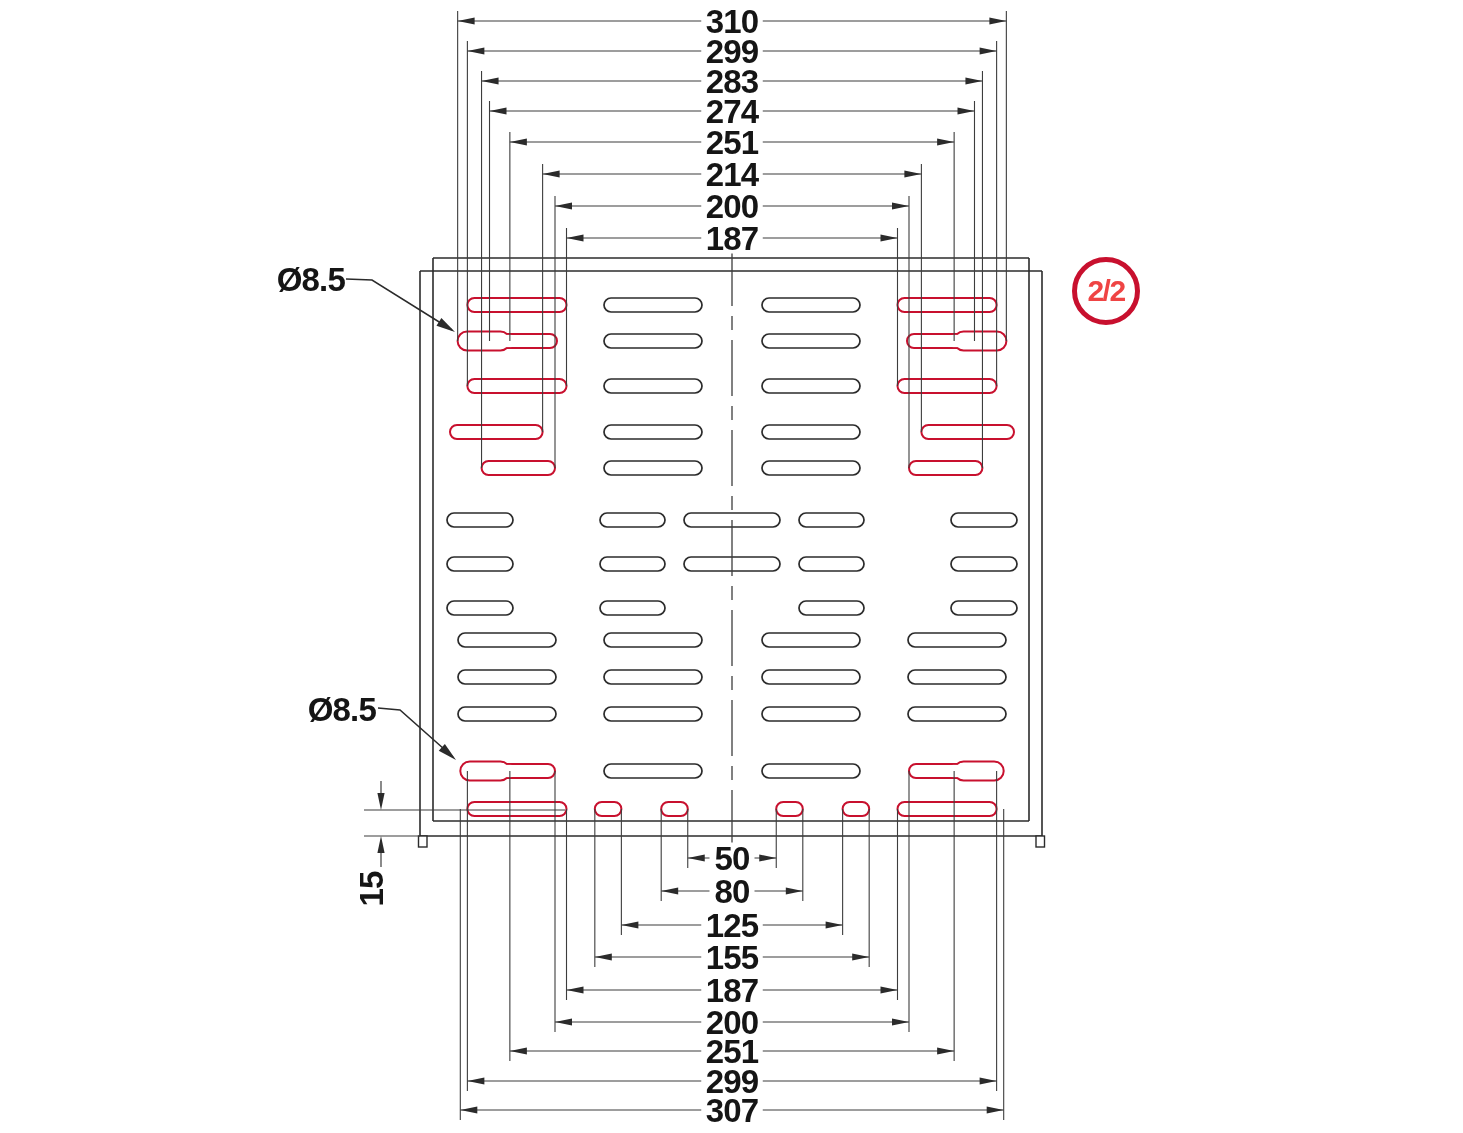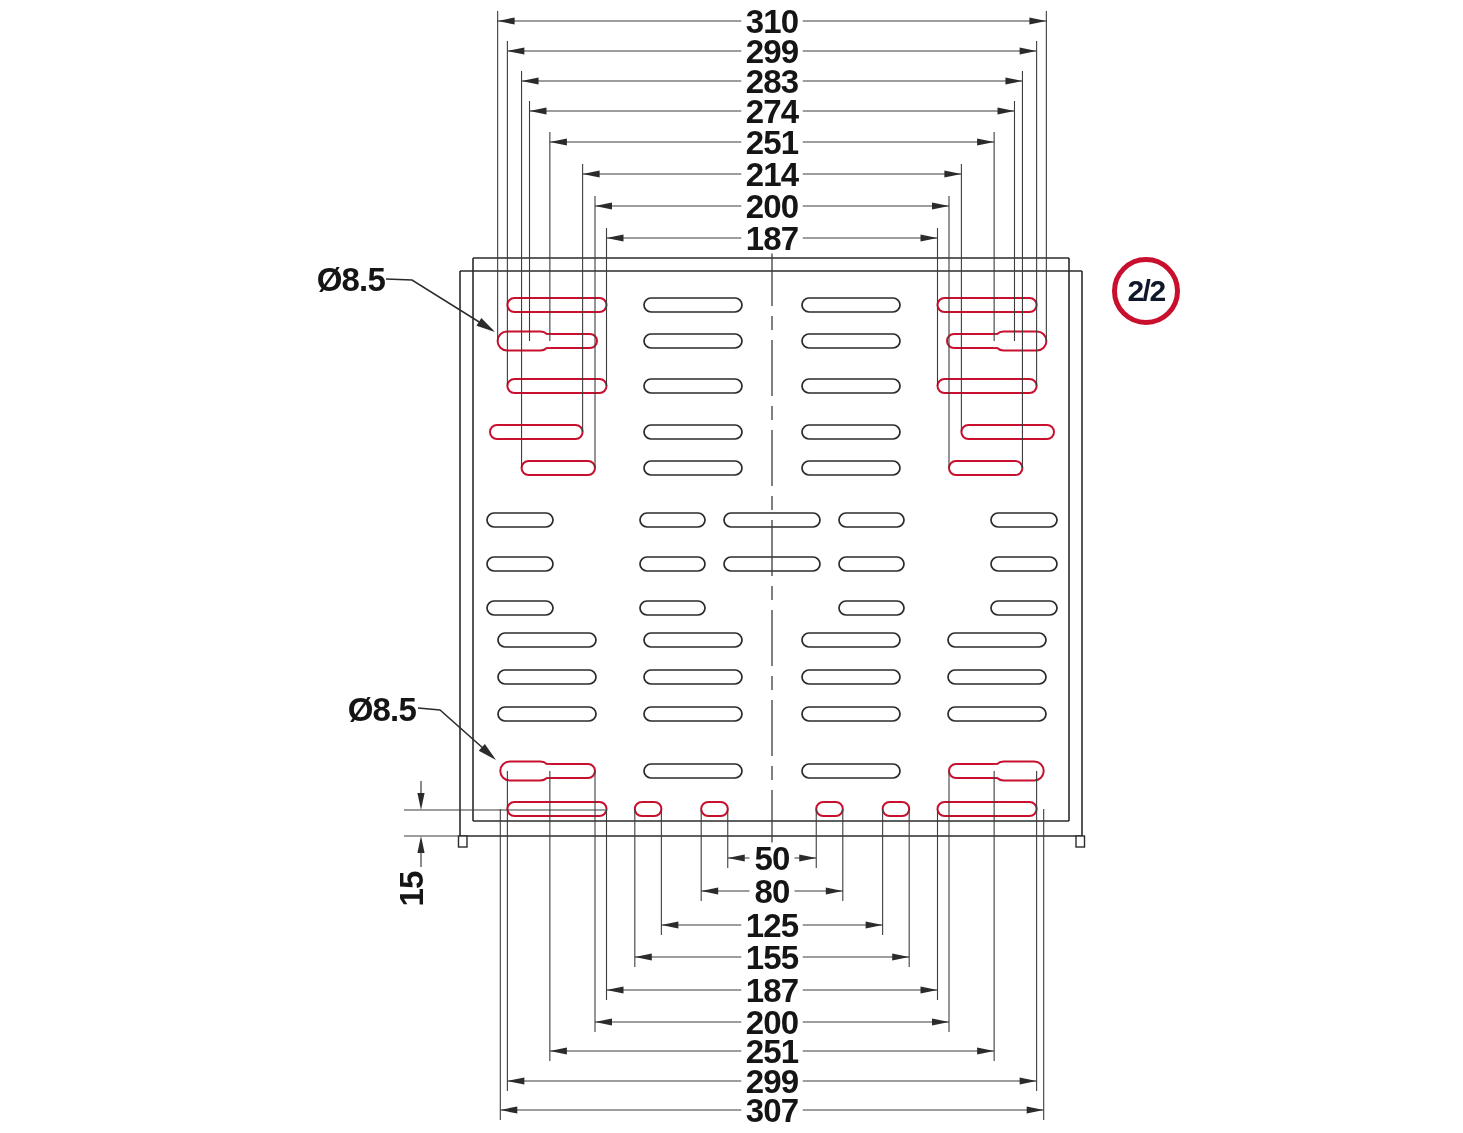--- a/index.html
+++ b/index.html
@@ -1,17 +1,17 @@
 <!DOCTYPE html>
 <html><head>
 <meta charset="utf-8">
 <style>
   html,body{margin:0;padding:0;background:#fff;}
   .canvas{position:relative;width:1243px;height:1133px;background:#fff;overflow:hidden;
-          font-family:"Liberation Sans",sans-serif;margin-left:40px;}
+          font-family:"Liberation Sans",sans-serif;}
   .canvas svg{position:absolute;left:0;top:0;}
   .badge{position:absolute;left:1072px;top:257px;width:58px;height:58px;border:5px solid #C8102E;
          border-radius:50%;display:flex;align-items:center;justify-content:center;
          color:#C8102E;font-weight:bold;font-size:30px;letter-spacing:-1.5px;}
   svg text{font-family:"Liberation Sans",sans-serif;}
 </style>
 </head>
 <body>
 
 <div class="canvas">
@@ -217,16 +217,16 @@
       <line x1="381" y1="852" x2="381" y2="867" stroke="#3d3d3d" stroke-width="1.2" fill="none"></line>
       <polygon points="381,836 377.4,853 384.6,853" fill="#2b2b2b"></polygon>
       <text text-anchor="middle" font-size="33" font-weight="bold" fill="#151515" letter-spacing="-0.8" x="0" y="11.5" transform="translate(371,889) rotate(-90)">15</text>
       <polyline points="346,279 372,280 452,330" fill="none" stroke="#2b2b2b" stroke-width="1.5"></polyline>
       <polygon points="0,0 -19,-4.6 -19,4.6" fill="#2b2b2b" transform="translate(455,332) rotate(32.2)"></polygon>
       <text text-anchor="end" font-size="33" font-weight="bold" fill="#151515" letter-spacing="-0.8" x="345" y="291">Ø8.5</text>
       <polyline points="378,708 400,710 453,757" fill="none" stroke="#2b2b2b" stroke-width="1.5"></polyline>
       <polygon points="0,0 -19,-4.6 -19,4.6" fill="#2b2b2b" transform="translate(456,760) rotate(41.7)"></polygon>
       <text text-anchor="end" font-size="33" font-weight="bold" fill="#151515" letter-spacing="-0.8" x="376" y="721">Ø8.5</text>
     </svg>
-  <div class="badge" style="border-color: rgb(200, 16, 46); color: #0f172a;">
+  <div class="badge" style="border-color: rgb(200, 16, 46); color: #ef4444;">
     <span>2/2</span>
   </div>
 </div>
 
 </body></html>

